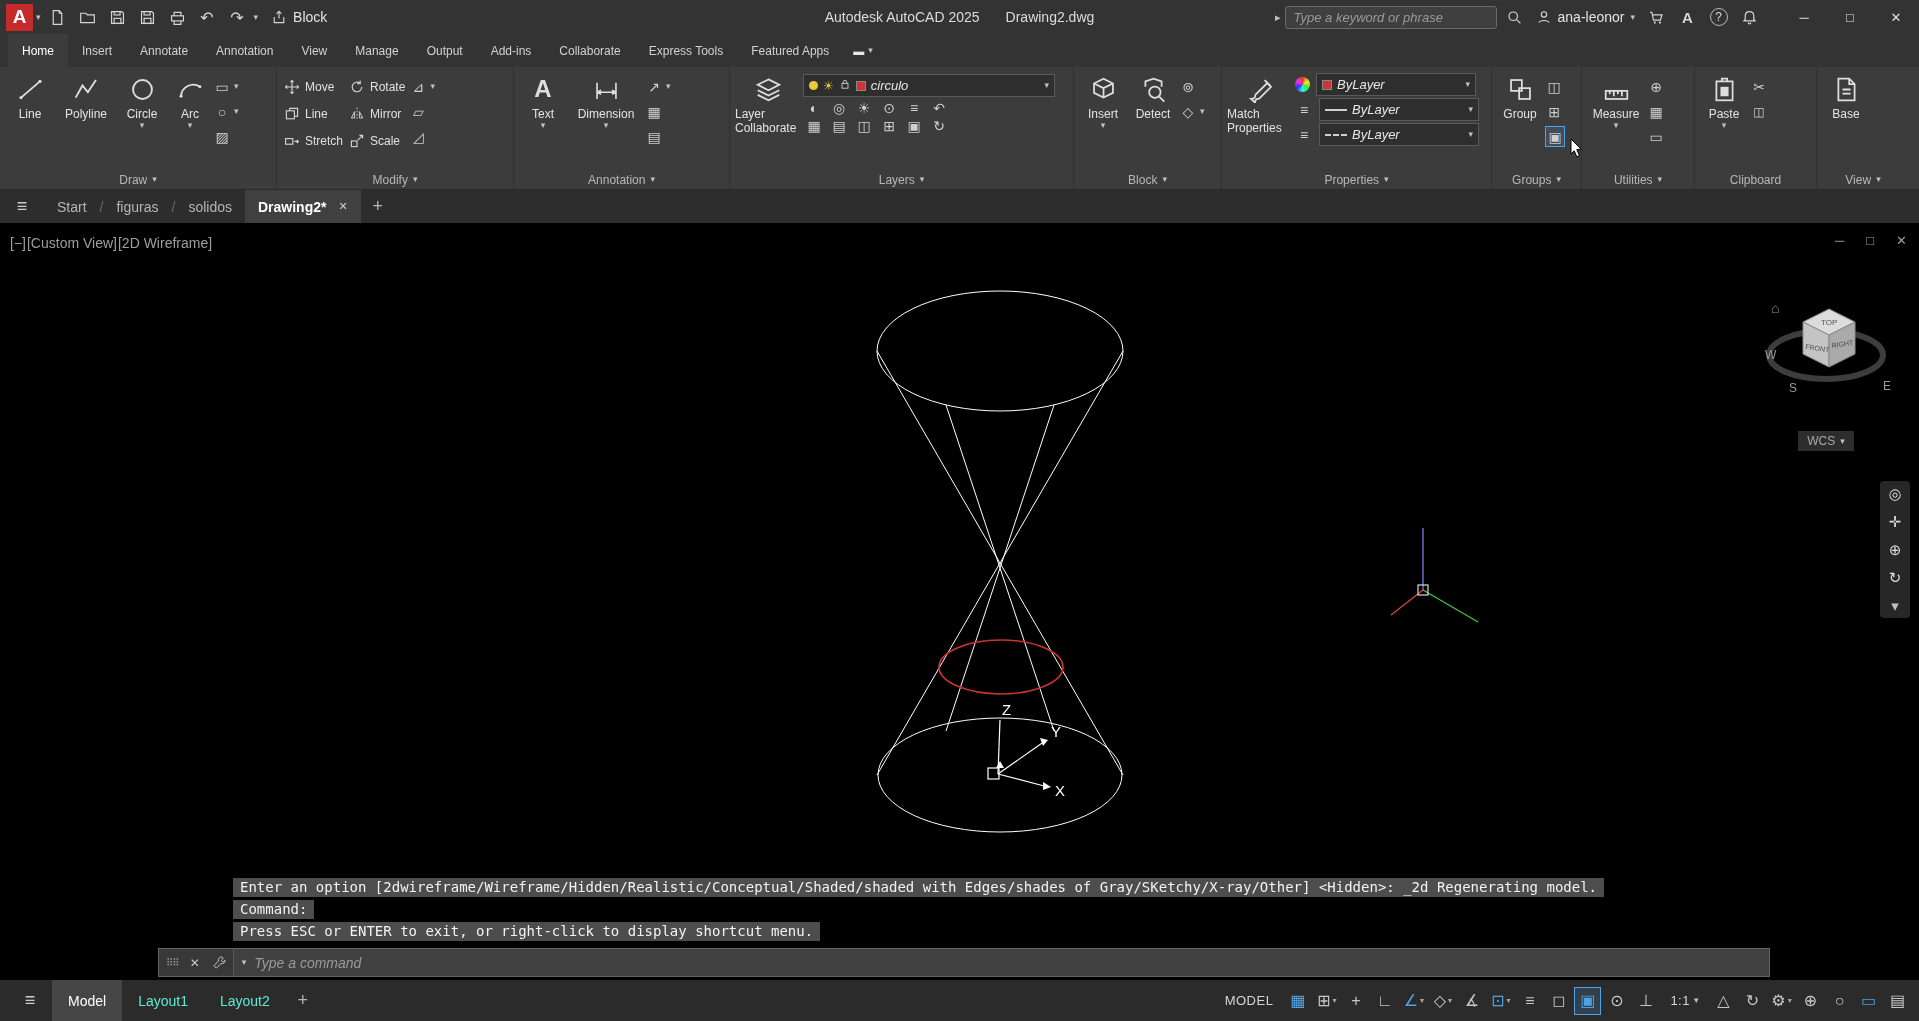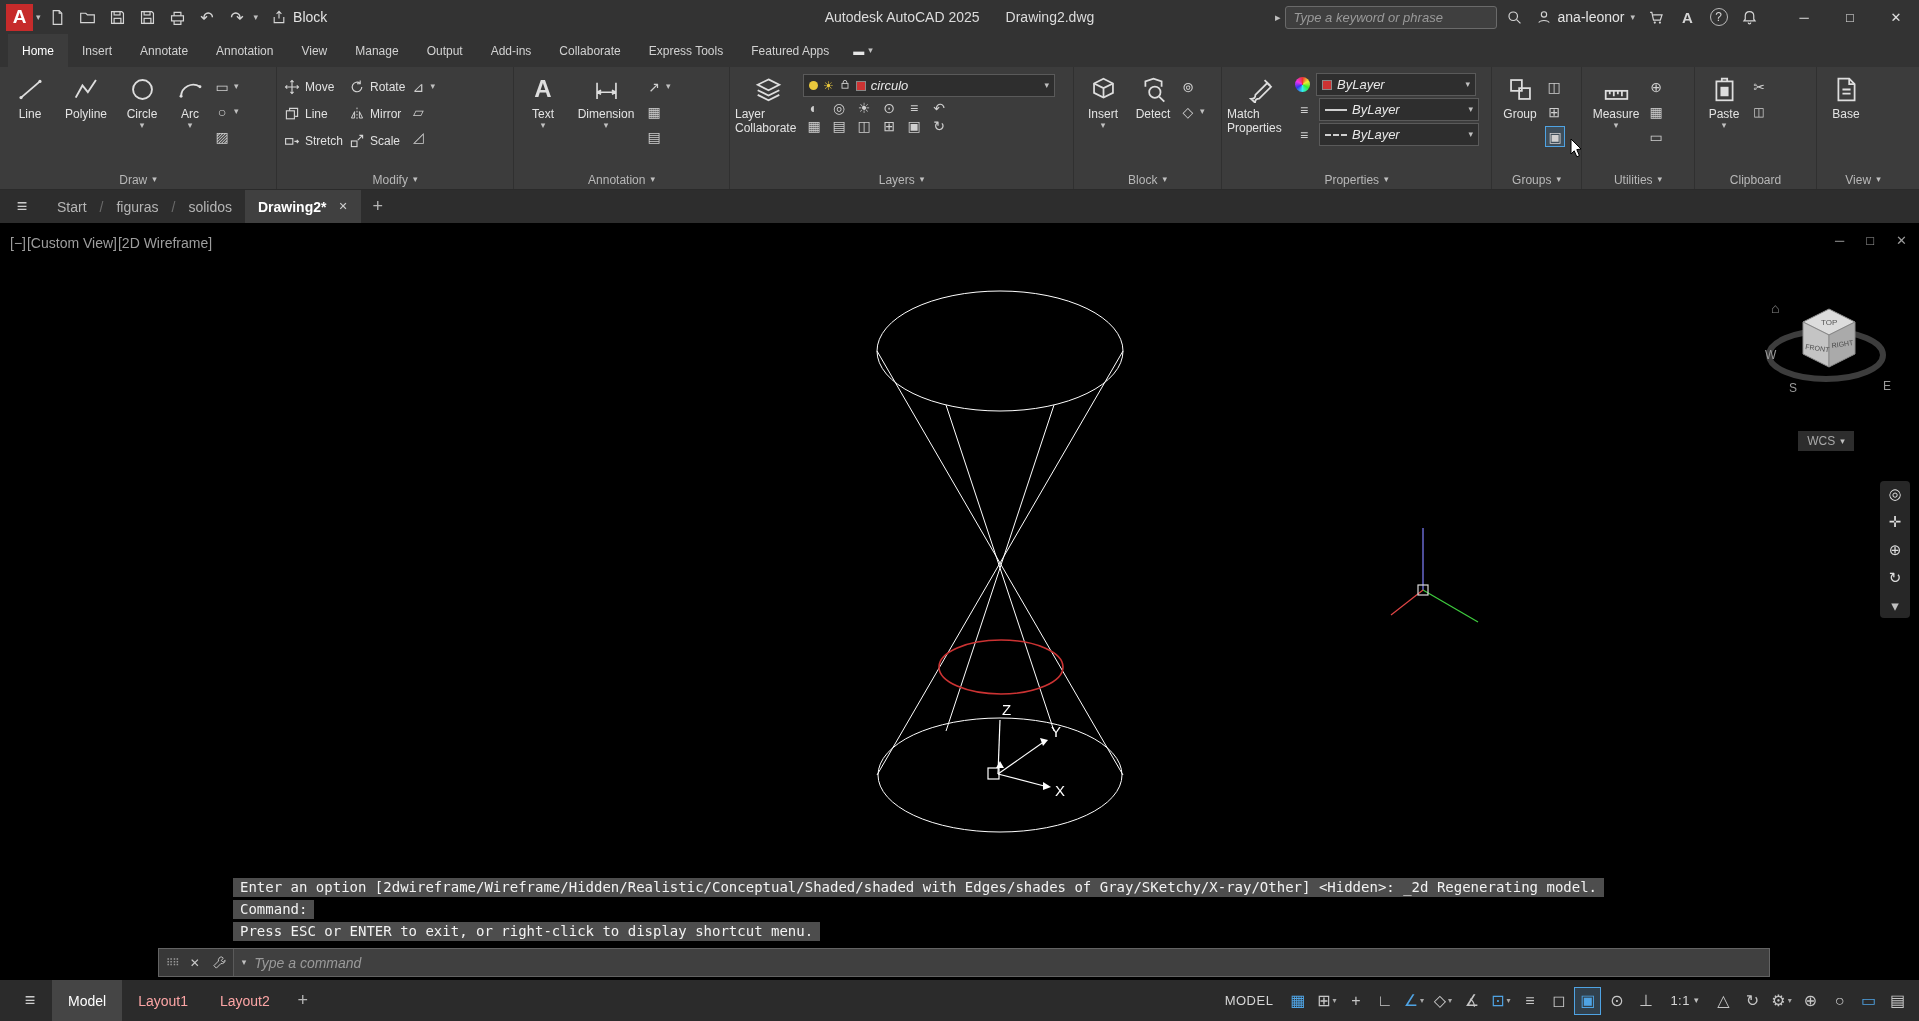--- a/index.html
+++ b/index.html
@@ -87,21 +87,21 @@
   .cmdgrip { color:#9a9a9a; font-size:10px; letter-spacing:-1px; padding:0 5px 0 7px; }
   .cmdico { color:#c9c9c9; font-size:12px; padding:0 6px; display:flex; align-items:center; }
   .cmdico svg { width:15px; height:15px; }
   .cmdinput { flex:1; height:100%; background:#404040; border-left:1px solid #5a5a5a; display:flex; align-items:center; padding:0 8px; gap:8px; }
   .cmdinput input { flex:1; background:transparent; border:none; outline:none; color:#e8e8e8; font-size:14px; font-family:"Liberation Sans",sans-serif; }
   .cmdinput input::placeholder { color:#9a9a9a; font-style:italic; }
 
   
   .statusbar { position:absolute; left:0; right:0; bottom:0; height:41px; background:#2b2b2b; display:flex; align-items:center; padding:0 8px; z-index:30; }
   .sb-left { display:flex; align-items:stretch; height:100%; }
-  .ltab { display:flex; align-items:center; padding:0 16px; color:#fca5a5; font-size:14px; }
+  .ltab { display:flex; align-items:center; padding:0 16px; color:#5eead4; font-size:14px; }
   .ltab.active { background:#454545; color:#fff; }
   .sb-right { margin-left:auto; display:flex; align-items:center; gap:2px; }
   .stbtn { min-width:27px; height:28px; display:flex; align-items:center; justify-content:center; gap:2px; color:#c6c6c6; font-size:16px; padding:0 3px; }
   .stbtn.on { color:#4fa3e3; }
   .stbtn .tiny { font-size:8px; color:#a8a8a8; }
   .sttext { font-size:13px; color:#d6d6d6; letter-spacing:0.5px; padding:0 9px; height:28px; display:flex; align-items:center; gap:4px; }
 
   .pointer { position:absolute; left:1570px; top:138px; z-index:60; pointer-events:none; }
 </style>
 </head>

